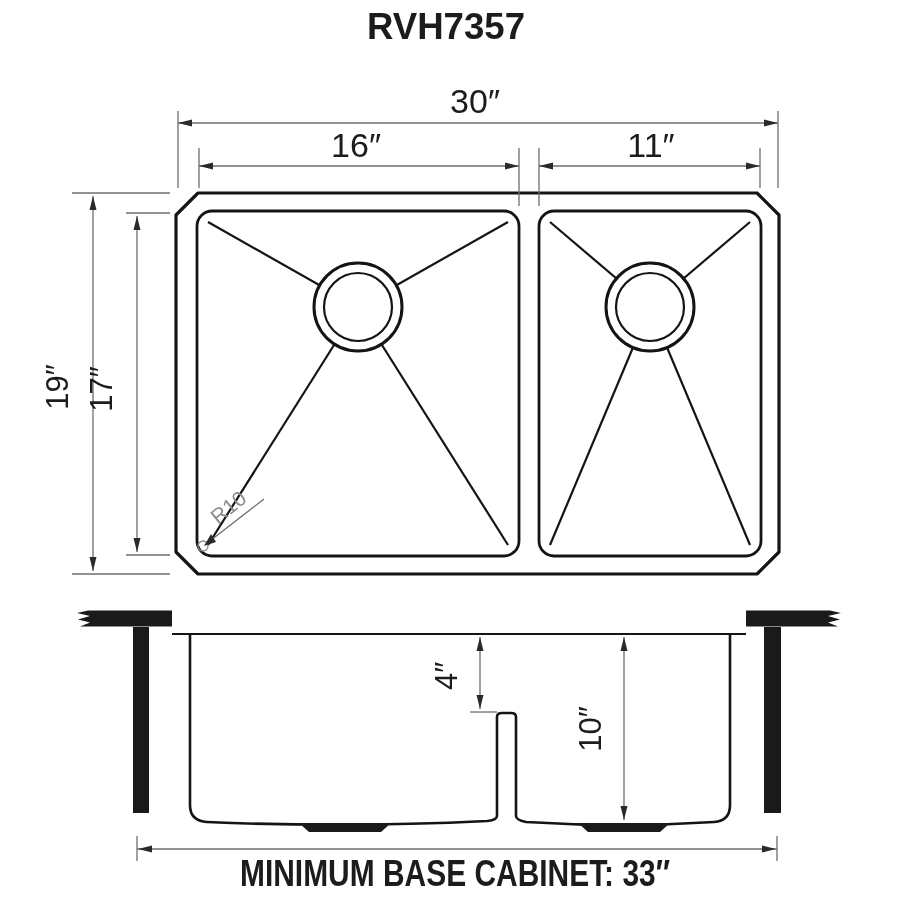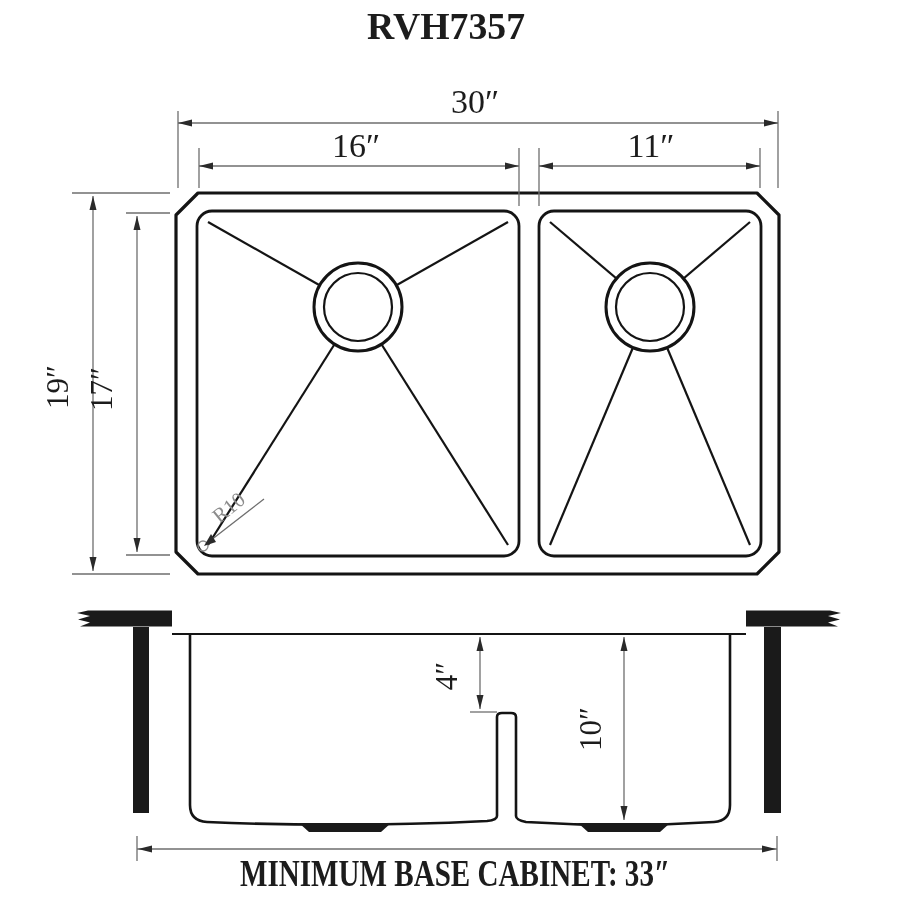--- a/index.html
+++ b/index.html
@@ -1,20 +1,20 @@
 <!DOCTYPE html>
 <html><head>
 <meta charset="utf-8">
 <style>
   html,body{margin:0;padding:0;background:#ffffff;}
   .canvas{
     position:relative;
     width:900px;height:900px;
     background:#ffffff;
-    font-family:Liberation Serif, serif;
+    font-family:Liberation Sans, sans-serif;
     overflow:hidden;
   }
   svg{display:block;}
   text{fill:#1c1c1c;}
   .title-text{font-size:37px;font-weight:700;}
   .dim-text{font-size:34px;font-weight:400;}
   .dim-text-side{font-size:31px;font-weight:400;}
   .radius-text{font-size:21px;font-weight:400;fill:#8c8c8c;}
   .footer-text{font-size:37px;font-weight:700;}
   .outline{stroke:#141414;fill:none;}

